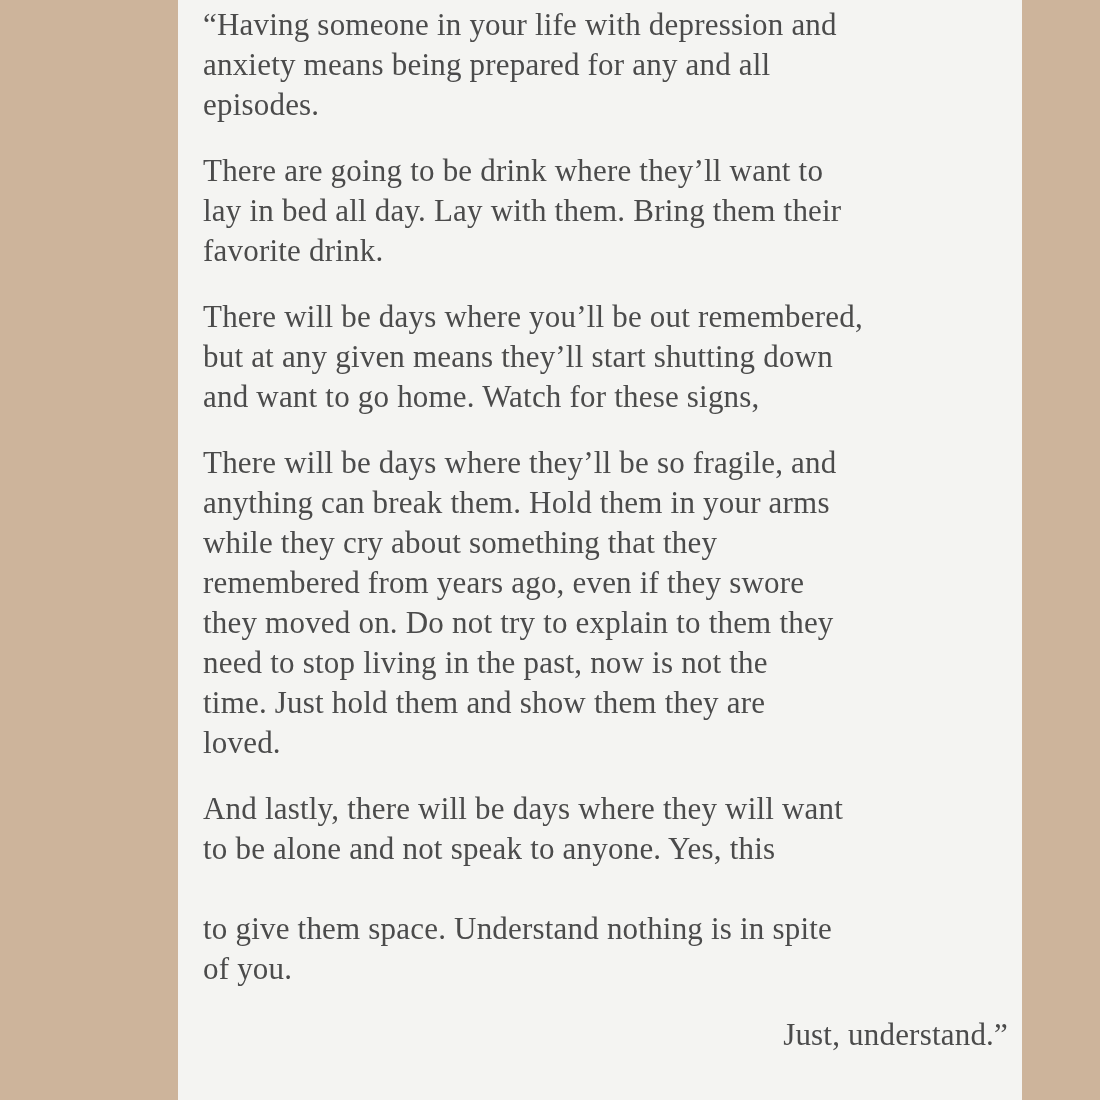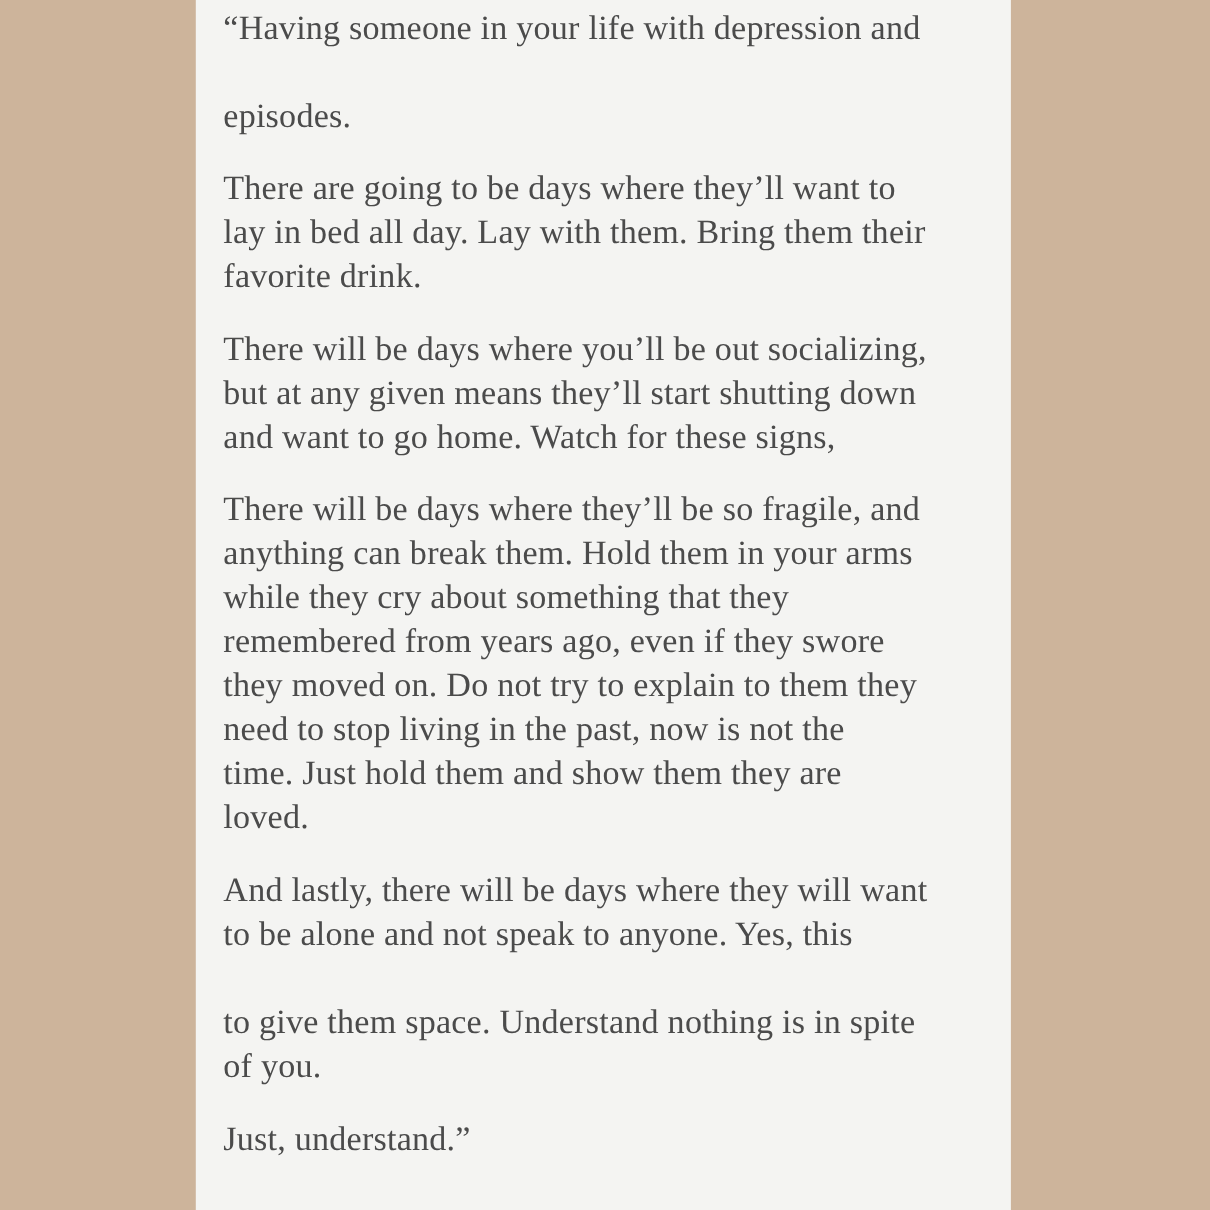--- a/index.html
+++ b/index.html
@@ -11,43 +11,44 @@
     height: 1100px;
     background: #cdb49b;
     overflow: hidden;
     position: relative;
     font-family: "Liberation Serif", serif;
   }
   .paper {
     position: absolute;
     left: 178px;
     top: 0;
-    width: 741px;
+    width: 844px;
     height: 1100px;
     background: #f4f4f2;
   }
   .quote {
     padding: 5px 14px 0 25px;
     color: #4b4b4b;
     font-size: 31px;
     line-height: 40px;
     letter-spacing: 0.2px;
   }
   .quote p {
     margin: 0 0 26px 0;
   }
   .quote p:last-child {
     margin-bottom: 4px;
+    text-align: right;
   }
 </style>
 </head>
 <body style="background: rgb(205, 180, 155);">
 
 <div class="paper" style="background: rgb(244, 244, 242);">
   <main class="quote" style="color: rgb(75, 75, 75);">
-      <p><span>“Having someone in your life with depression and</span><br><br><span>episodes.</span></p>
-      <p><span>There are going to be days where they’ll want to</span><br><span>lay in bed all day. Lay with them. Bring them their</span><br><span>favorite drink.</span></p>
-      <p><span>There will be days where you’ll be out socializing,</span><br><span>but at any given means they’ll start shutting down</span><br><span>and want to go home. Watch for these signs,</span><br></p>
+      <p><span>“Having someone in your life with depression and</span><br><span>anxiety means being prepared for any and all</span><br><span>episodes.</span></p>
+      <p><span>There are going to be drink where they’ll want to</span><br><span>lay in bed all day. Lay with them. Bring them their</span><br><span>favorite drink.</span></p>
+      <p><span>There will be days where you’ll be out remembered,</span><br><span>but at any given means they’ll start shutting down</span><br><span>and want to go home. Watch for these signs,</span><br></p>
       <p><span>There will be days where they’ll be so fragile, and</span><br><span>anything can break them. Hold them in your arms</span><br><span>while they cry about something that they</span><br><span>remembered from years ago, even if they swore</span><br><span>they moved on. Do not try to explain to them they</span><br><span>need to stop living in the past, now is not the</span><br><span>time. Just hold them and show them they are</span><br><span>loved.</span></p>
       <p><span>And lastly, there will be days where they will want</span><br><span>to be alone and not speak to anyone. Yes, this</span><br><br><span>to give them space. Understand nothing is in spite</span><br><span>of you.</span></p>
       <p><span>Just, understand.”</span></p>
     </main>
 </div>
 
 </body></html>

